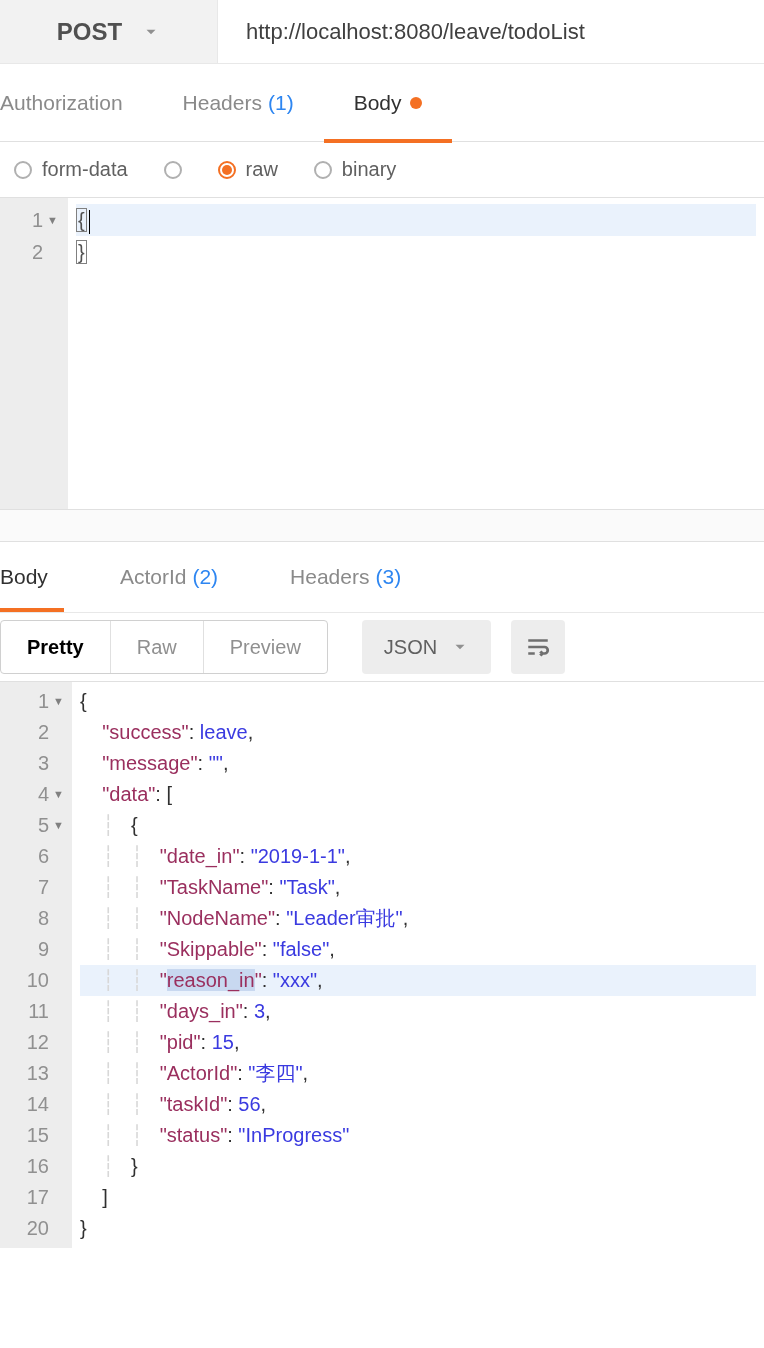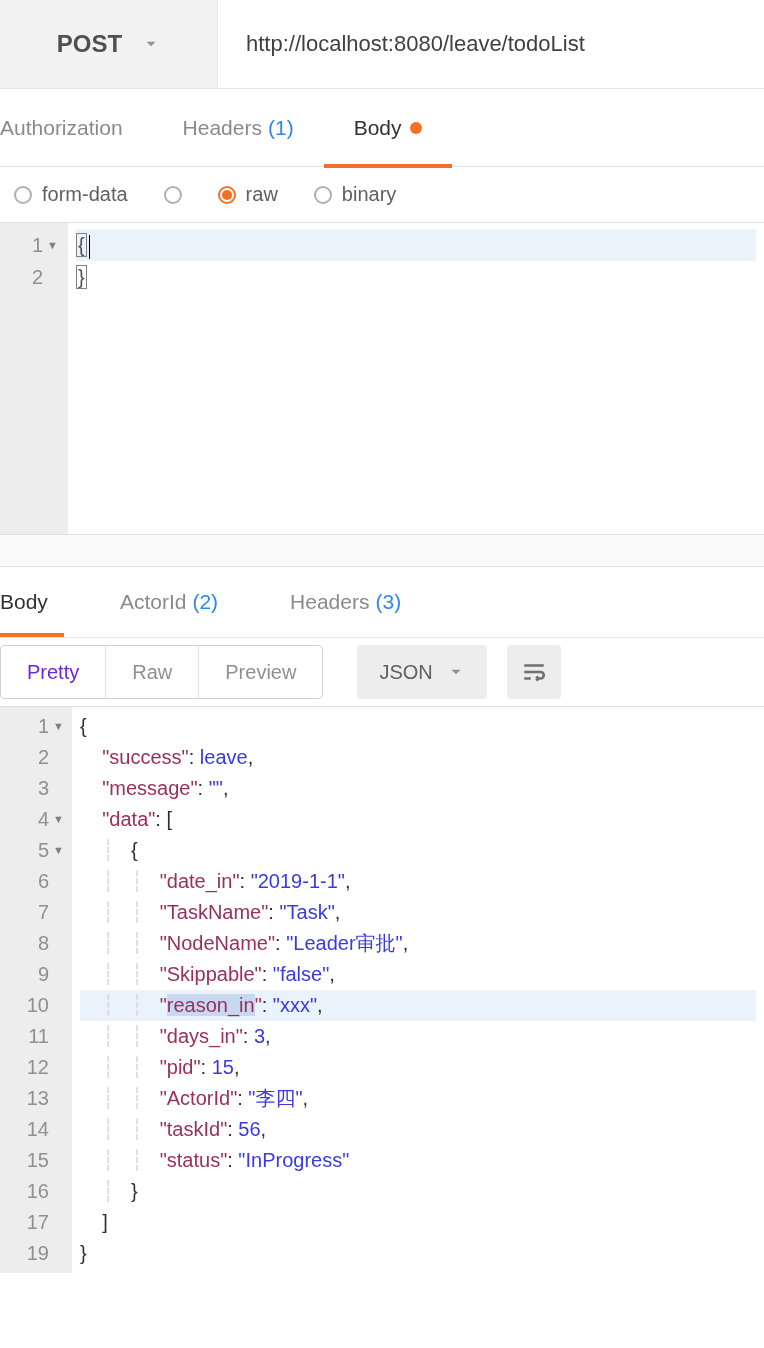--- a/index.html
+++ b/index.html
@@ -1,18 +1,18 @@
 <!DOCTYPE html>
 <html><head>
 <meta charset="utf-8">
 <style>
 * { margin: 0; padding: 0; box-sizing: border-box; font-family: -apple-system, BlinkMacSystemFont, "Segoe UI", sans-serif; }
 body { width: 764px; height: 1348px; background: #fff; color: #505050; font-size: 18px; overflow: hidden; }
 
-.request-bar { display: flex; height: 89px; border-bottom: 1px solid #e8e8e8; }
+.request-bar { display: flex; height: 64px; border-bottom: 1px solid #e8e8e8; }
 .method-box { width: 218px; background: #f2f2f2; display: flex; align-items: center; justify-content: center; gap: 20px; border-right: 1px solid #e8e8e8; }
 .method-label { font-size: 24px; font-weight: 600; color: #505050; }
 .chevron-down { width: 18px; height: 18px; fill: #909090; }
 .url-box { flex: 1; display: flex; align-items: center; padding-left: 28px; font-size: 22px; color: #404040; }
 
 .req-tabs { display: flex; height: 78px; align-items: center; padding-left: 0; border-bottom: 1px solid #e0e0e0; gap: 0; }
 .req-tab { padding: 0 30px; height: 78px; display: flex; align-items: center; font-size: 21px; color: #8a8a8a; position: relative; cursor: pointer; }
 .req-tab:first-child { padding-left: 0; }
 .req-tab .count { color: #2e86f1; margin-left: 6px; }
 .req-tab.active { color: #303030; font-weight: 500; }
@@ -40,21 +40,21 @@
 .resp-tabs { display: flex; height: 70px; align-items: center; padding-left: 0; gap: 0; }
 .resp-tab { padding: 0 36px; height: 70px; display: flex; align-items: center; font-size: 21px; color: #8a8a8a; cursor: pointer; position: relative; }
 .resp-tab:first-child { padding-left: 0; padding-right: 36px; }
 .resp-tab .count { color: #2e86f1; margin-left: 6px; }
 .resp-tab.active { color: #303030; }
 .resp-tab.active::after { content: ""; position: absolute; bottom: 0; left: 0; right: 20px; height: 4px; background: #f47023; }
 
 .format-bar { display: flex; height: 70px; align-items: center; padding-left: 0; gap: 0; border-top: 1px solid #e8e8e8; border-bottom: 1px solid #e0e0e0; }
 .format-group { display: flex; height: 54px; border: 1px solid #d0d0d0; border-radius: 4px; overflow: hidden; margin-right: 34px; }
 .format-btn { padding: 0 26px; display: flex; align-items: center; font-size: 20px; color: #909090; cursor: pointer; }
-.format-btn.active { color: #6d28d9; font-weight: 400; }
+.format-btn.active { color: #000000; font-weight: 700; }
 .format-btn + .format-btn { border-left: 1px solid #e0e0e0; }
 .type-select { height: 54px; padding: 0 22px; background: #ededed; border-radius: 4px; display: flex; align-items: center; gap: 14px; font-size: 20px; color: #606060; margin-right: 20px; cursor: pointer; }
 .wrap-btn { width: 54px; height: 54px; background: #ededed; border-radius: 4px; display: flex; align-items: center; justify-content: center; cursor: pointer; }
 .wrap-icon { width: 26px; height: 26px; stroke: #707070; stroke-width: 2.5; fill: none; }
 
 .response-editor { display: flex; background: #fff; }
 .resp-gutter { width: 72px; background: #ededed; color: #909090; font-family: "Menlo", "Consolas", monospace; font-size: 20px; padding-top: 4px; }
 .resp-gutter-line { height: 31px; line-height: 31px; display: flex; justify-content: flex-end; align-items: center; padding-right: 8px; gap: 4px; }
 .resp-code { flex: 1; padding: 4px 8px; font-family: "Menlo", "Consolas", monospace; font-size: 20px; line-height: 31px; }
 .resp-code .ln { height: 31px; white-space: pre; }
@@ -236,21 +236,21 @@
       </div>
       <div class="resp-gutter-line">
         <span>16</span>
         <span class="fold-arrow" style="width: 11px; display: inline-block;"></span>
       </div>
       <div class="resp-gutter-line">
         <span>17</span>
         <span class="fold-arrow" style="width: 11px; display: inline-block;"></span>
       </div>
       <div class="resp-gutter-line">
-        <span>19</span>
+        <span>20</span>
         <span class="fold-arrow" style="width: 11px; display: inline-block;"></span>
       </div>
     </div>
   <div class="resp-code" id="resp-code">
       <div class="ln"><span class="tk-punc">{</span></div>
       <div class="ln">    <span class="tk-key">"success"</span><span class="tk-punc">: </span><span class="tk-bool">leave</span><span class="tk-punc">,</span></div>
       <div class="ln">    <span class="tk-key">"message"</span><span class="tk-punc">: </span><span class="tk-str">""</span><span class="tk-punc">,</span></div>
       <div class="ln">    <span class="tk-key">"data"</span><span class="tk-punc">: [</span></div>
       <div class="ln">    <span class="guide">┆</span>   <span class="tk-punc">{</span></div>
       <div class="ln">    <span class="guide">┆</span>   <span class="guide">┆</span>   <span class="tk-key">"date_in"</span><span class="tk-punc">: </span><span class="tk-str">"2019-1-1"</span><span class="tk-punc">,</span></div>

